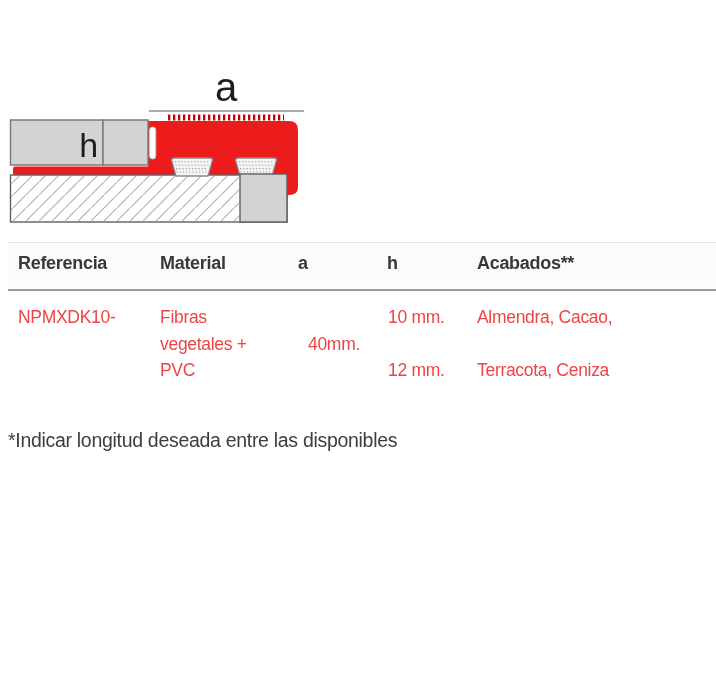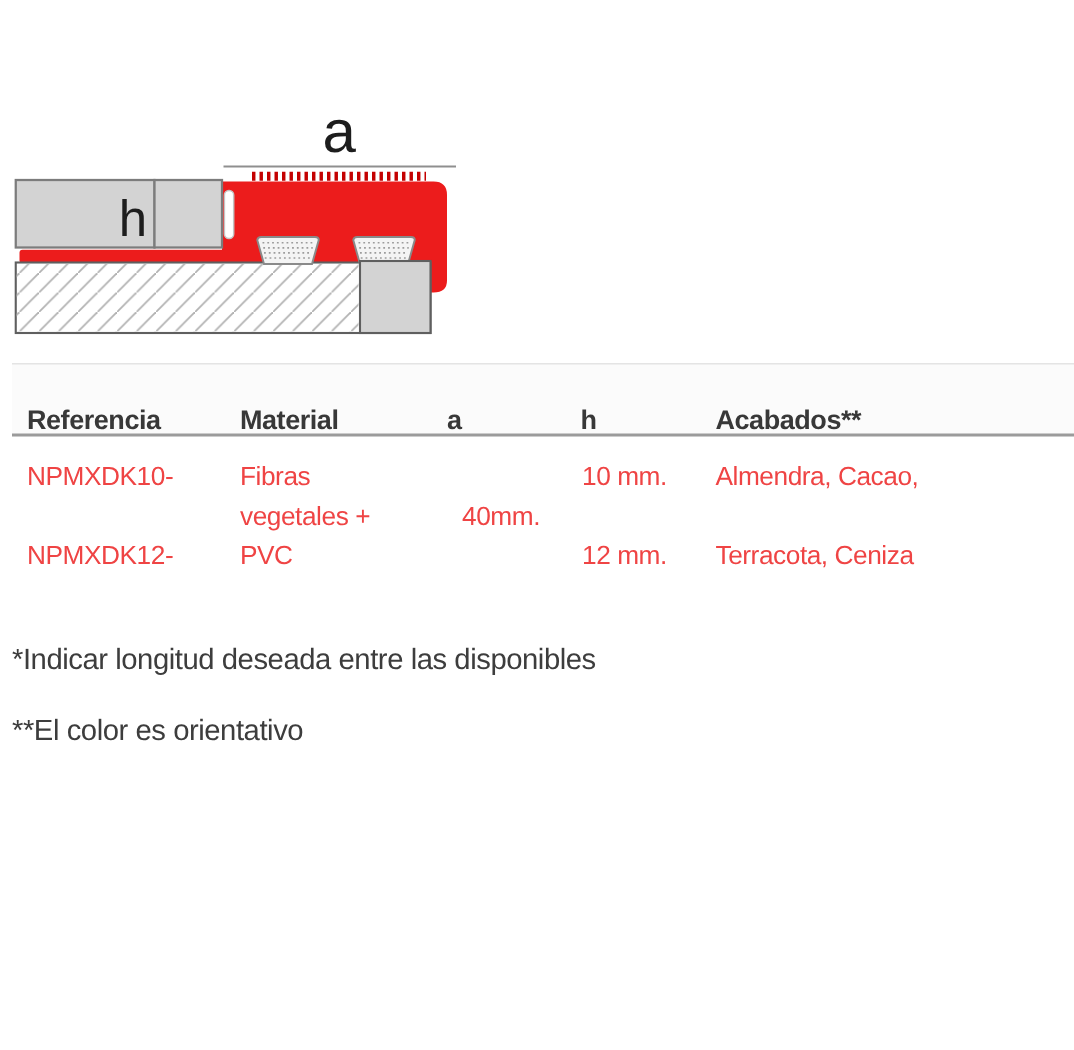--- a/index.html
+++ b/index.html
@@ -14,21 +14,21 @@
     box-sizing:border-box;
   }
   .hdr{position:absolute;font-size:18px;font-weight:bold;color:#383838;white-space:nowrap;line-height:22px;}
   .cell{position:absolute;font-size:17.5px;color:#ef4444;white-space:nowrap;line-height:22px;}
   .fn{position:absolute;font-size:19.5px;color:#3d3d3d;white-space:nowrap;line-height:24px;}
   
   .c1{left:18px;} .c2{left:160px;} .c3{left:308px;} .c4{left:388px;} .c5{left:477px;}
   .h3{left:298px;} .h4{left:387px;} .h5{left:477px;}
   
   .r1{top:306px;} .r2{top:333px;} .r3{top:359px;}
-  .hrow{top:269px;text-align:center;}
+  .hrow{top:252px;text-align:center;}
 </style>
 </head>
 <body>
 
 <div class="sheet">
 
   <svg class="diagram-svg" width="320" height="240" viewBox="0 0 320 240">
     <defs>
       <pattern id="hatch" patternUnits="userSpaceOnUse" width="13" height="13">
         <path d="M-1,14 L14,-1" stroke="#b2b2b2" stroke-width="1.2" fill="none"></path>
@@ -74,30 +74,28 @@
 
   <div class="thead-band"></div>
 
   <div class="hdr hrow c1">Referencia</div>
   <div class="hdr hrow c2">Material</div>
   <div class="hdr hrow h3">a</div>
   <div class="hdr hrow h4">h</div>
   <div class="hdr hrow h5">Acabados**</div>
 
   <div class="cell r1 c1">NPMXDK10-</div>
-  <div class="cell r3 c1">NPMXDK12-</div>
 
   <div class="cell r1 c2">Fibras</div>
   <div class="cell r2 c2">vegetales +</div>
   <div class="cell r3 c2">PVC</div>
 
   <div class="cell r2 c3">40mm.</div>
 
   <div class="cell r1 c4">10 mm.</div>
   <div class="cell r3 c4">12 mm.</div>
 
   <div class="cell r1 c5">Almendra, Cacao,</div>
   <div class="cell r3 c5">Terracota, Ceniza</div>
 
   <div class="fn" style="left:8px;top:428px;">*Indicar longitud deseada entre las disponibles</div>
-  <div class="fn" style="left:8px;top:475px;">**El color es orientativo</div>
 
 </div>
 
 </body></html>

